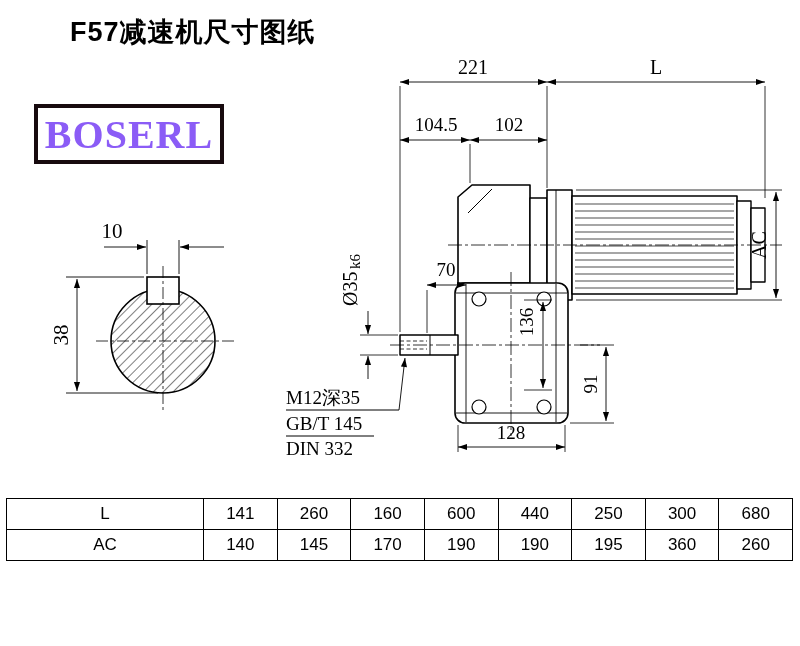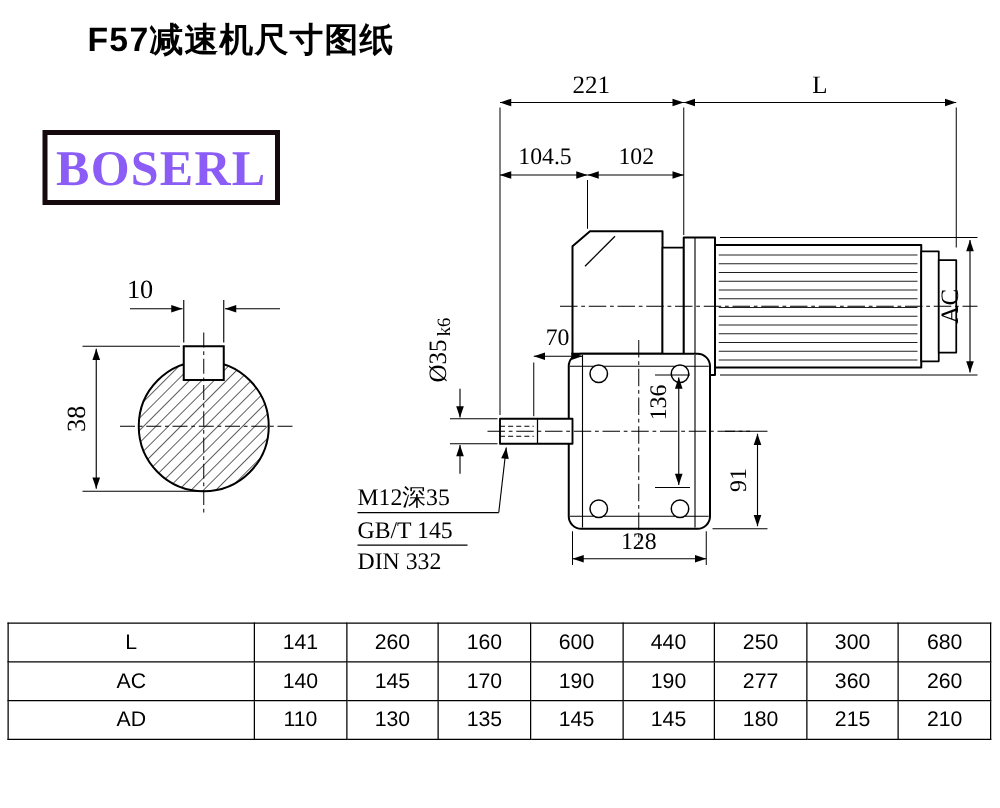--- a/index.html
+++ b/index.html
@@ -197,31 +197,20 @@
         <td>300</td>
         <td>680</td>
       </tr>
       <tr class="row">
         <td>AC</td>
         <td>140</td>
         <td>145</td>
         <td>170</td>
         <td>190</td>
         <td>190</td>
-        <td>277</td>
+        <td>195</td>
         <td>360</td>
         <td>260</td>
       </tr>
-      <tr class="row">
-        <td>AD</td>
-        <td>110</td>
-        <td>130</td>
-        <td>135</td>
-        <td>145</td>
-        <td>145</td>
-        <td>180</td>
-        <td>215</td>
-        <td>210</td>
-      </tr>
     </tbody>
   </table>
 
 </div>
 
 </body></html>

